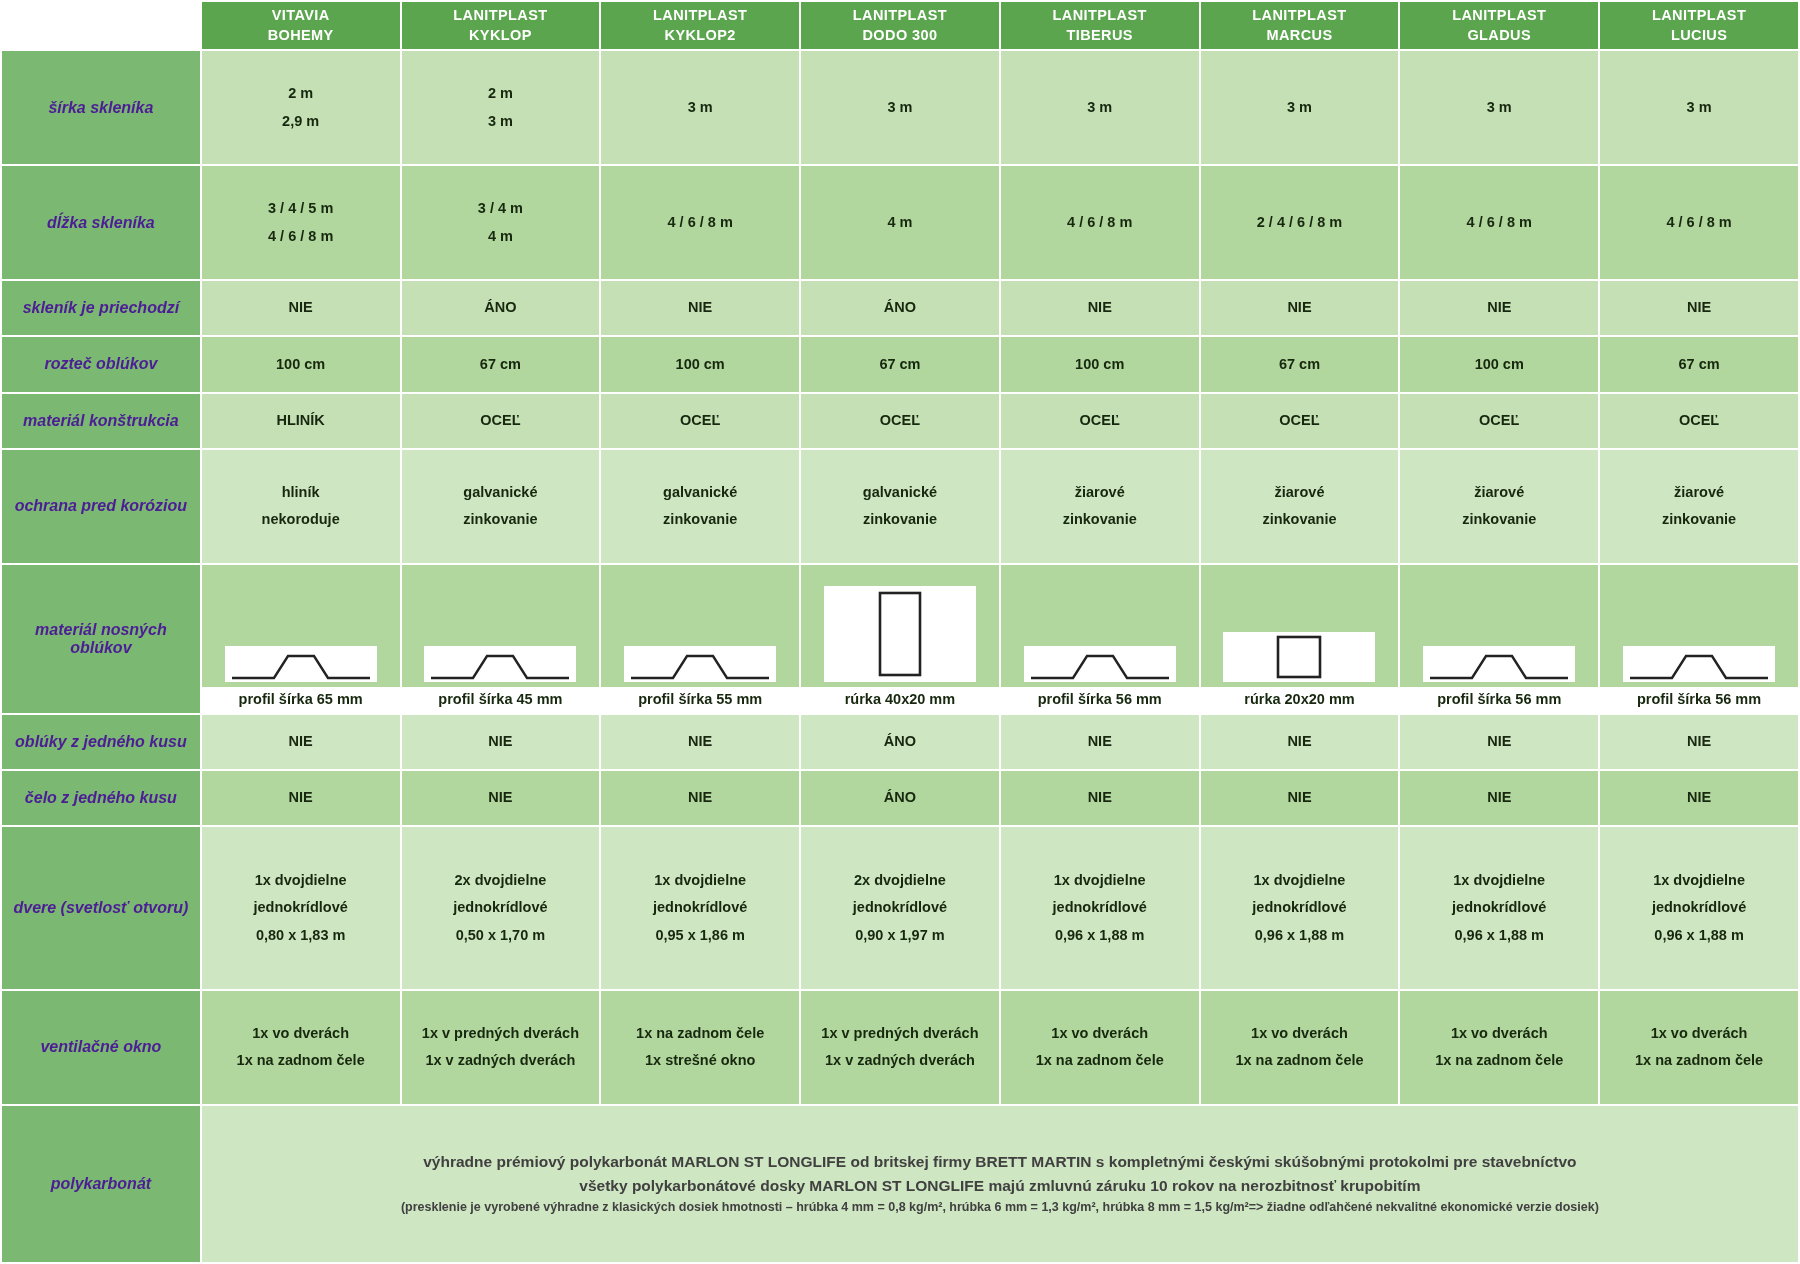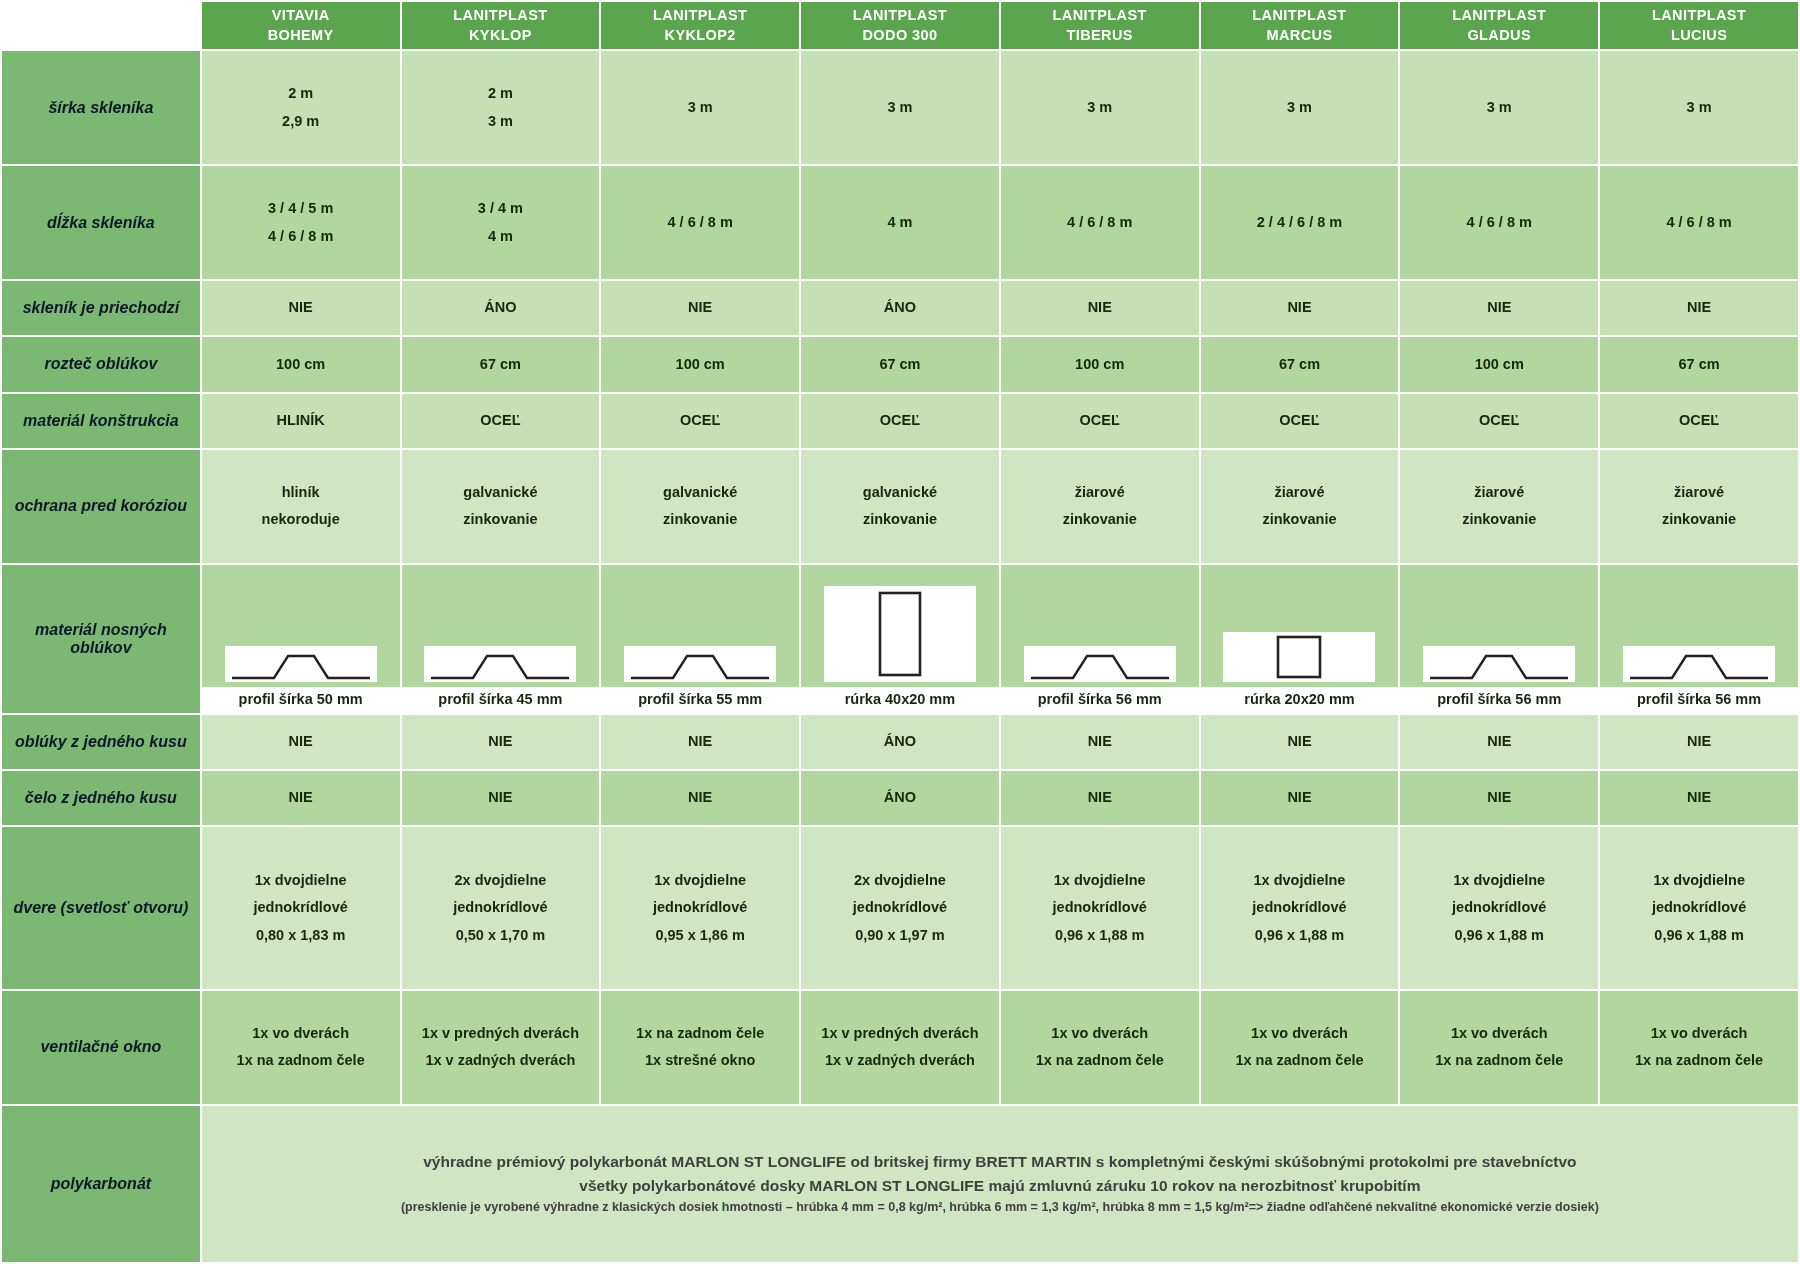--- a/index.html
+++ b/index.html
@@ -1,20 +1,20 @@
 <!DOCTYPE html>
 <html><head>
 <meta charset="utf-8">
 <style>
   html,body{margin:0;padding:0;background:#ffffff;}
   body{font-family:"Liberation Sans",sans-serif;}
   #root{width:1800px;height:1264px;position:relative;box-sizing:border-box;padding:0 0 0 0;}
   table.cmp{border-collapse:collapse;table-layout:fixed;width:1800px;height:1264px;}
   table.cmp td,table.cmp th{border:2px solid #ffffff;padding:4px 6px;vertical-align:middle;text-align:center;box-sizing:border-box;}
-  .rowhead{background:#7bb872;color:#0f172a;font-style:italic;font-weight:bold;font-size:16px;text-align:left;padding-left:12px;width:192px;}
+  .rowhead{background:#7bb872;color:#4c1d95;font-style:italic;font-weight:bold;font-size:16px;text-align:left;padding-left:12px;width:192px;}
   .hdrcell{background:#5ca54f;color:#ffffff;font-weight:bold;font-size:14.5px;letter-spacing:.4px;line-height:1.35;}
   .hdrcorner{background:#ffffff;border-left:none;border-top:none;}
   .c{font-size:14.5px;font-weight:bold;color:#17280f;line-height:1.5;}
   .shadeA{background:#c6e0b6;}
   .shadeB{background:#b2d79e;}
   .shadeC{background:#cfe6c2;}
   .twoline div{line-height:1.9;}
   .profwrap{display:flex;flex-direction:column;align-items:center;justify-content:flex-end;height:100%;}
   .profbox{background:#ffffff;width:152px;height:36px;display:flex;align-items:flex-end;justify-content:center;margin-bottom:5px;}
   .profbox svg{display:block;}
@@ -243,21 +243,21 @@
         </tr>
         <tr class="tallrow">
           <td class="rowhead">materiál nosných oblúkov</td>
           <td class="c shadeB" style="padding: 0px;">
             <div class="profwrap">
               <div class="profbox">
                 <svg width="150" height="34" viewBox="0 0 150 34">
                   <polyline points="6,30 48,30 62,8 88,8 102,30 144,30" fill="none" stroke="#222" stroke-width="2.4"></polyline>
                 </svg>
               </div>
-              <div class="proflabel">profil šírka 50 mm</div>
+              <div class="proflabel">profil šírka 65 mm</div>
             </div>
           </td>
           <td class="c shadeB" style="padding: 0px;">
             <div class="profwrap">
               <div class="profbox">
                 <svg width="150" height="34" viewBox="0 0 150 34">
                   <polyline points="6,30 48,30 62,8 88,8 102,30 144,30" fill="none" stroke="#222" stroke-width="2.4"></polyline>
                 </svg>
               </div>
               <div class="proflabel">profil šírka 45 mm</div>

